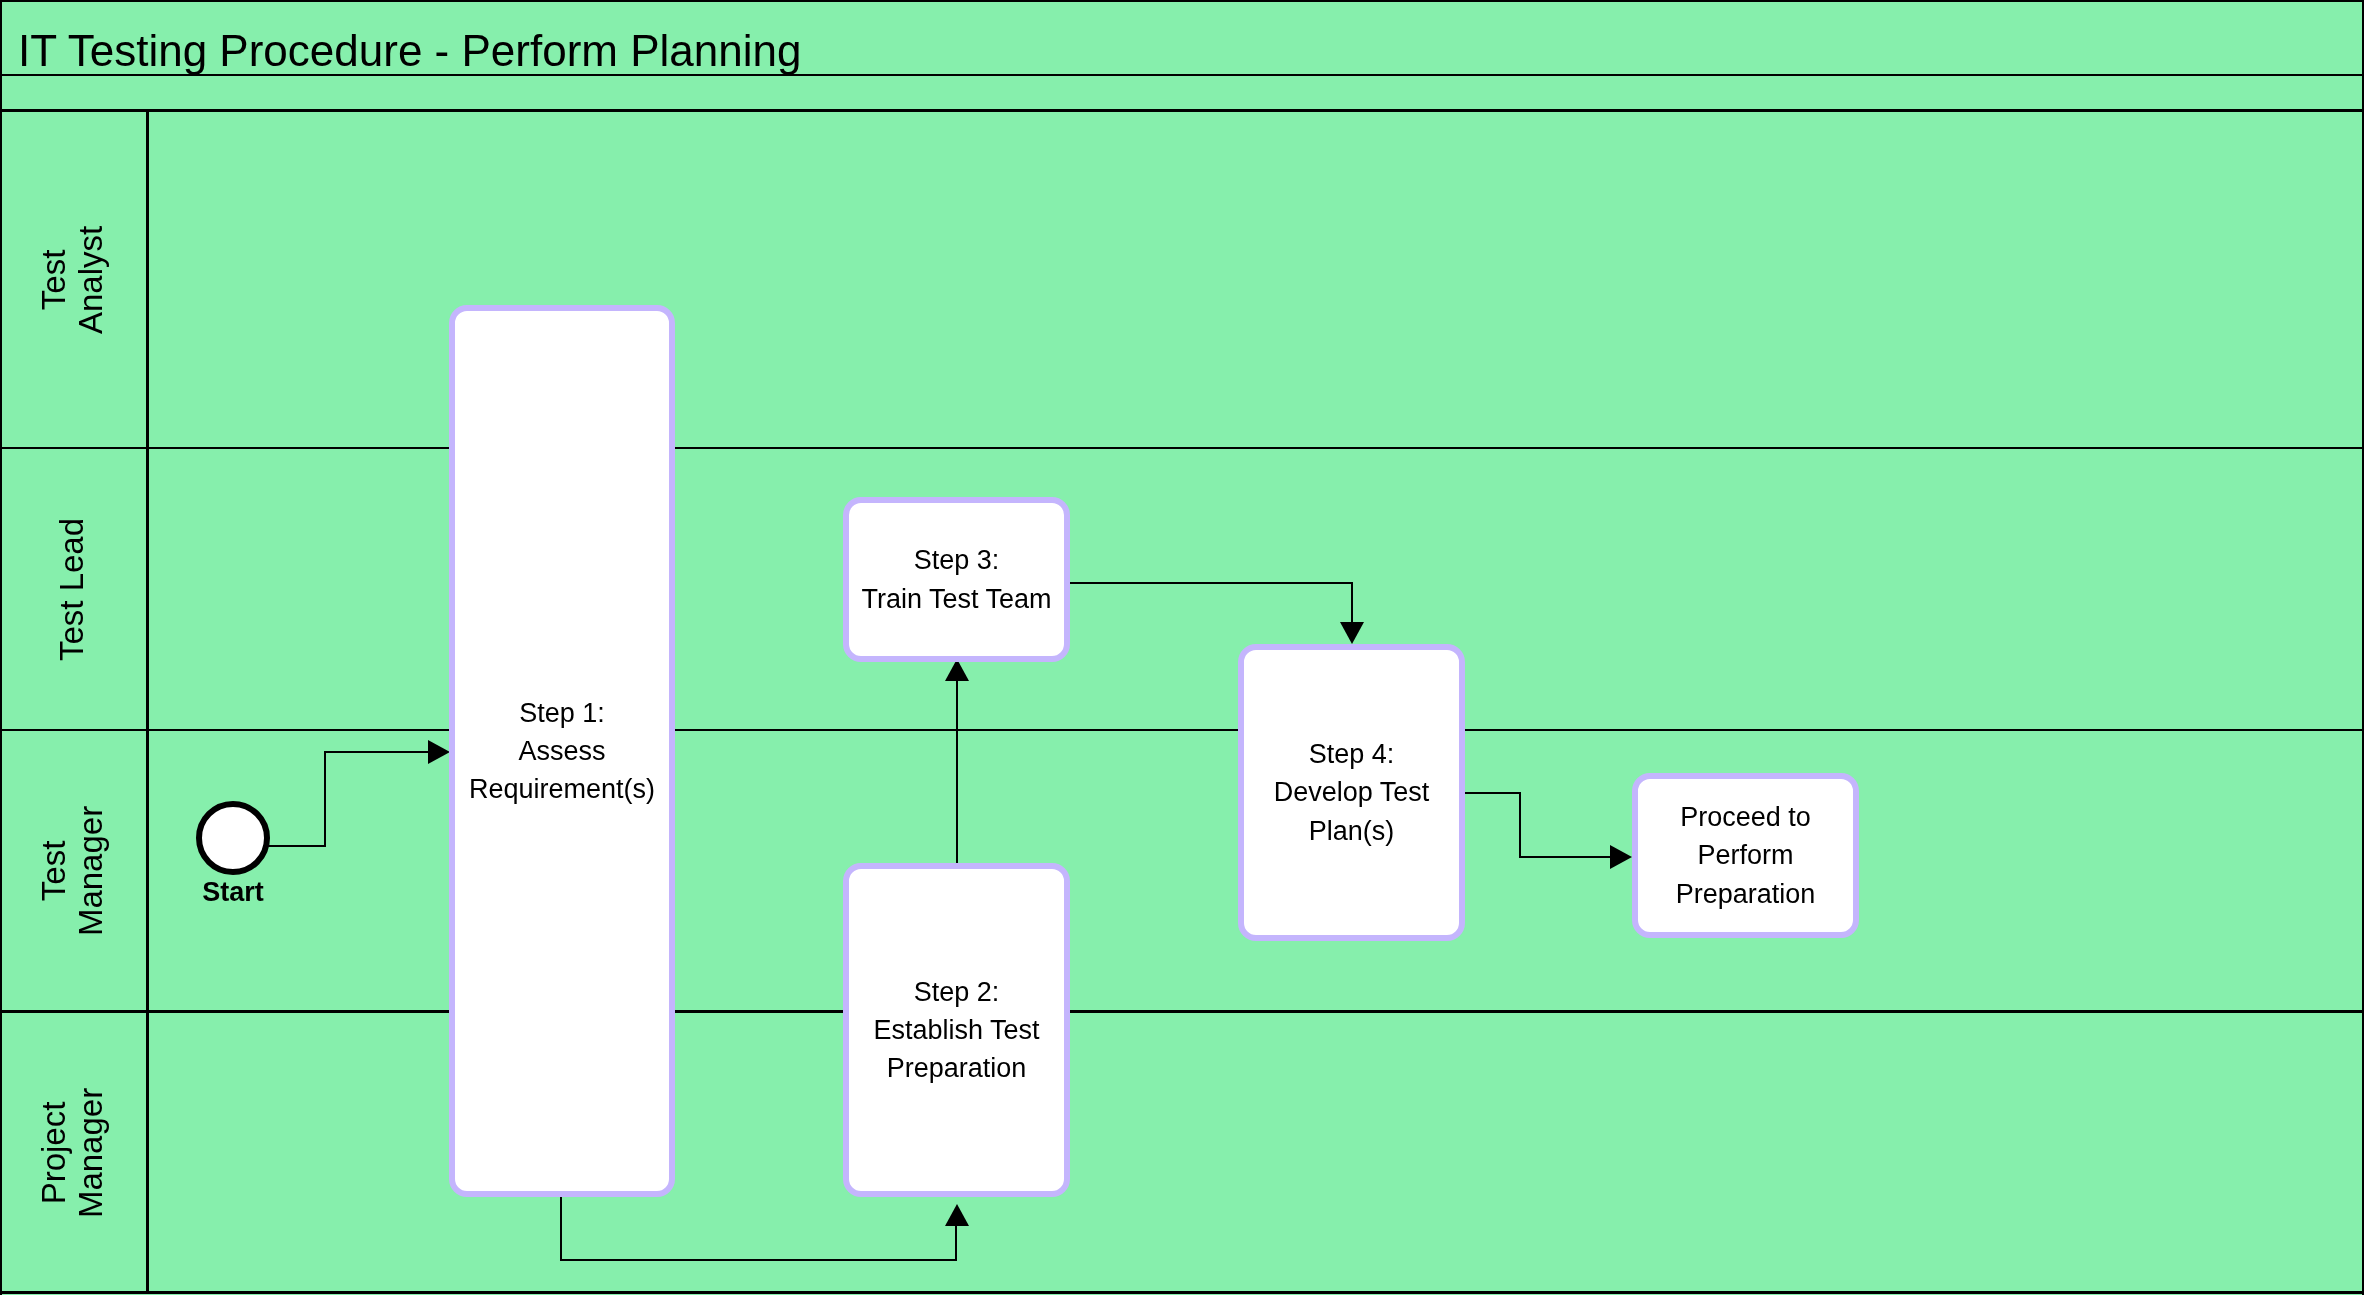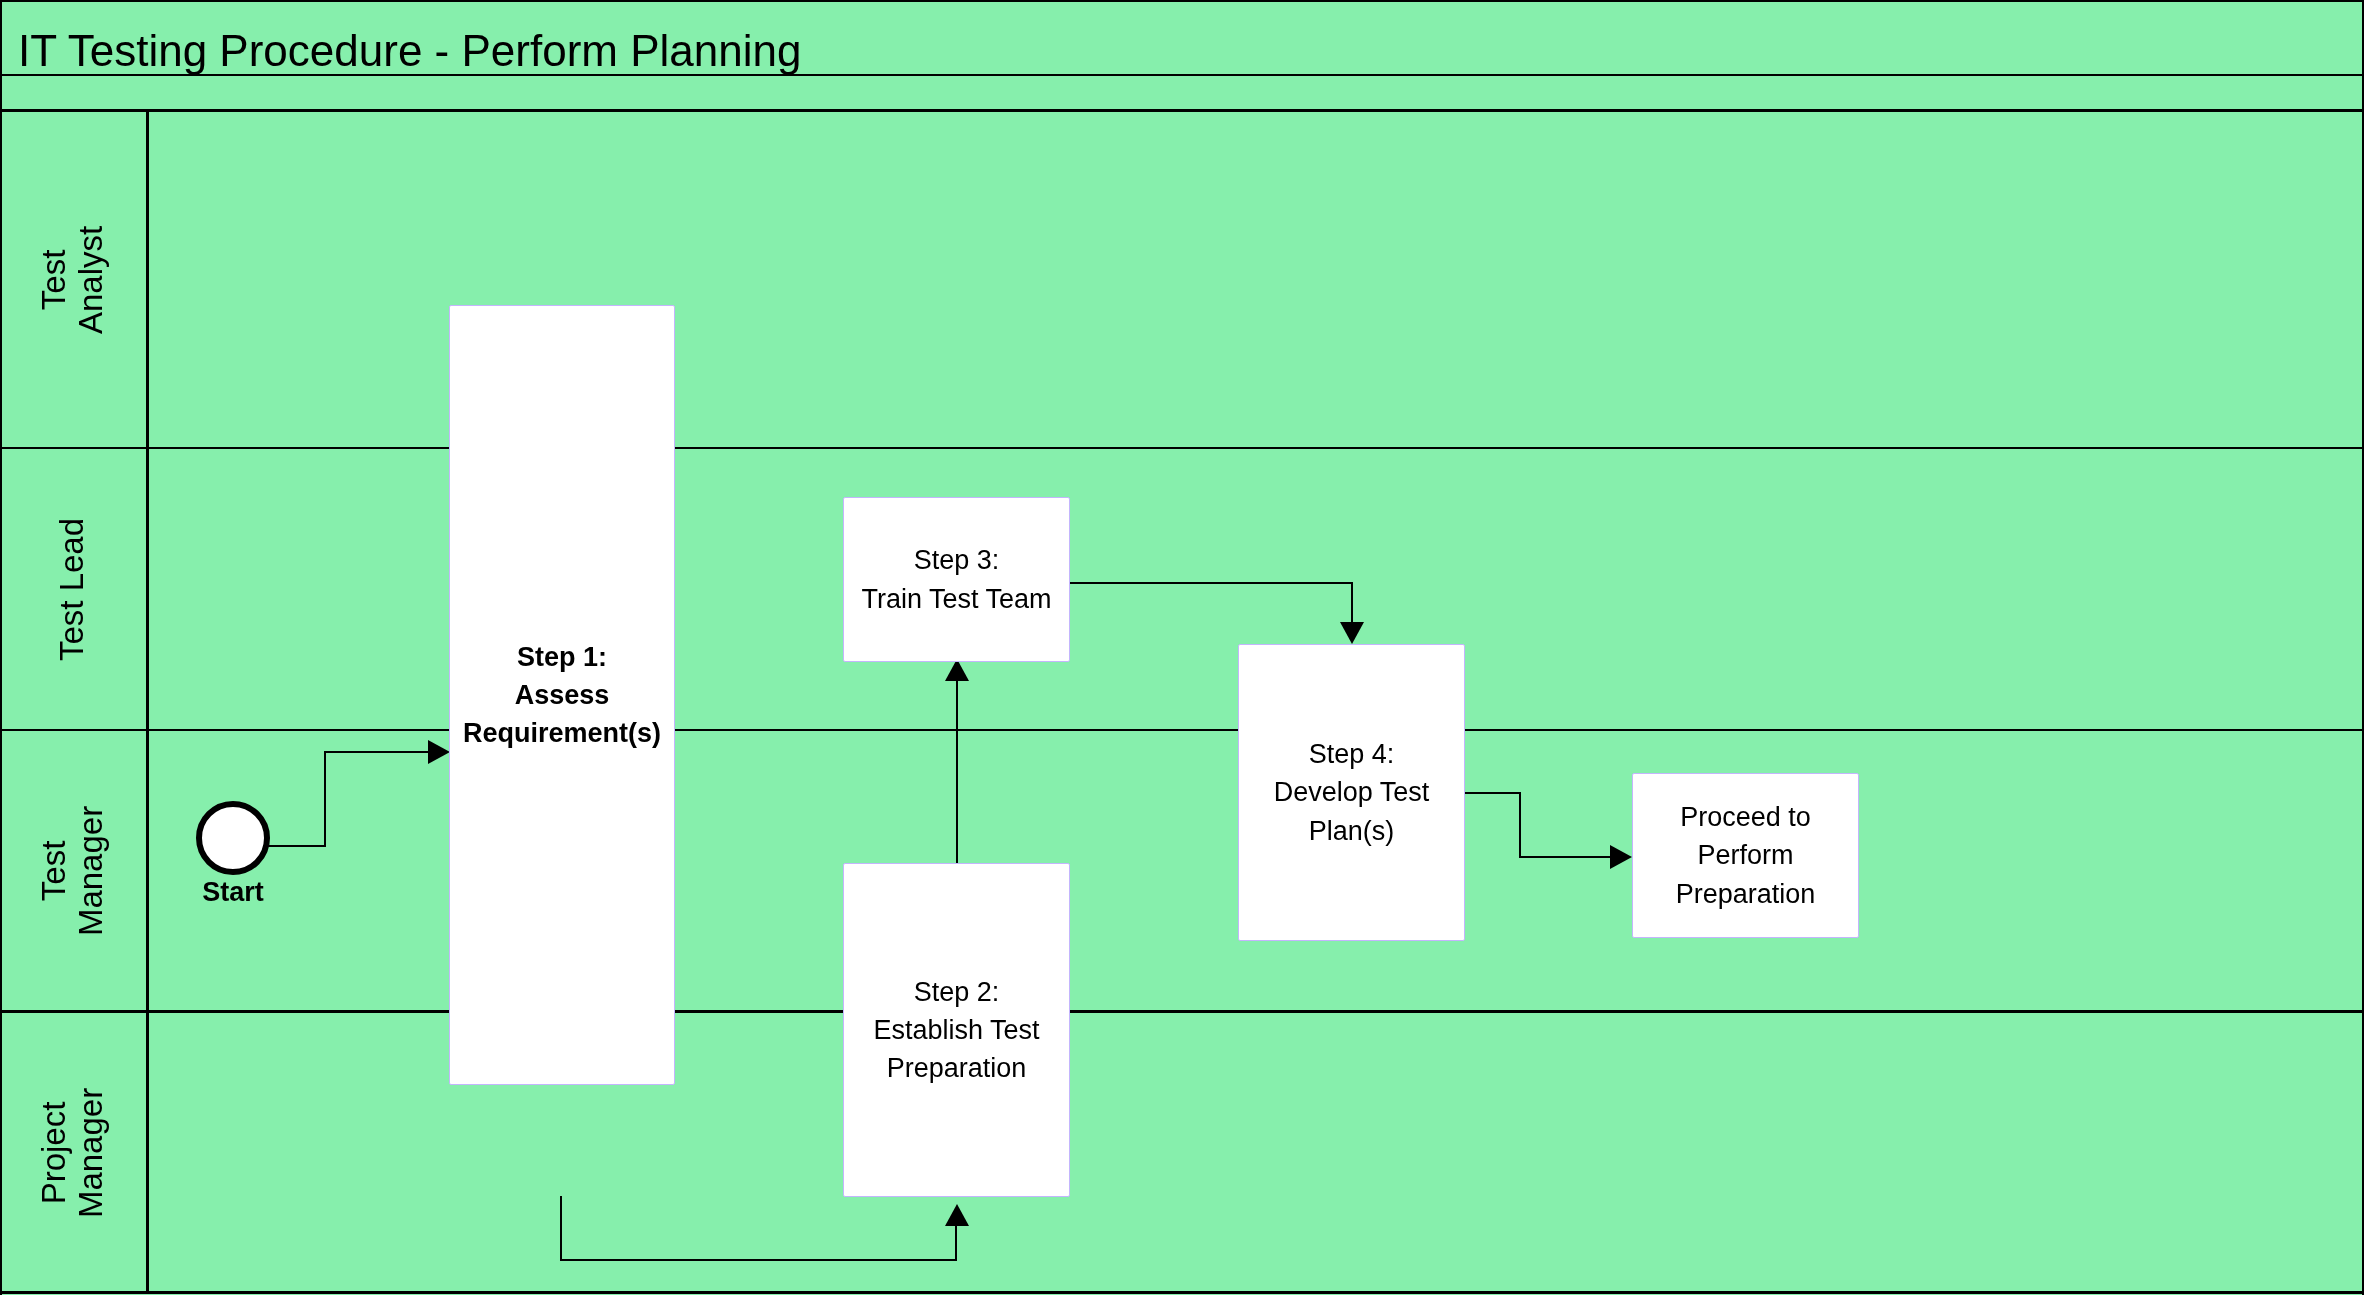--- a/index.html
+++ b/index.html
@@ -44,22 +44,22 @@
   }
   .lane-label > span {
     transform: rotate(-90deg);
     white-space: pre-line;
     display: block;
   }
   
   .node {
     position: absolute;
     box-sizing: border-box;
-    border: 1px solid #c4b5fd;
-    border-radius: 2px;
+    border: 6px solid #c4b5fd;
+    border-radius: 18px;
     background: #ffffff;
     display: flex;
     align-items: center;
     justify-content: center;
     text-align: center;
     color: #000000;
     font-size: 27px;
     line-height: 1.42;
     white-space: pre-line;
     z-index: 5;
@@ -162,21 +162,21 @@
   <div class="arrow arrow-right" style="left:1610px; top:845px;"></div>
 
   <div class="conn conn-v" style="left:560px; top:1196px; width:2px;  height:65px;"></div>
   <div class="conn conn-h" style="left:560px; top:1259px; width:397px; height:2px;"></div>
   <div class="conn conn-v" style="left:955px; top:1225px; width:2px;  height:36px;"></div>
   <div class="arrow arrow-up" style="left:945px; top:1204px;"></div>
 
   <div class="start-node" style="left:196px; top:801px; width:74px; height:74px;"></div>
   <div class="start-label" style="left:171px; top:877px; width:124px;">Start</div>
 
-  <div class="node" style="left:449px; top:305px; width:226px; height:780px;font-weight:bold;">Step 1:
+  <div class="node" style="left:449px; top:305px; width:226px; height:892px;">Step 1:
 Assess
 Requirement(s)</div>
 
   <div class="node" style="left:843px; top:497px; width:227px; height:165px;">Step 3:
 Train Test Team</div>
 
   <div class="node" style="left:843px; top:863px; width:227px; height:334px;">Step 2:
 Establish Test
 Preparation</div>
 

